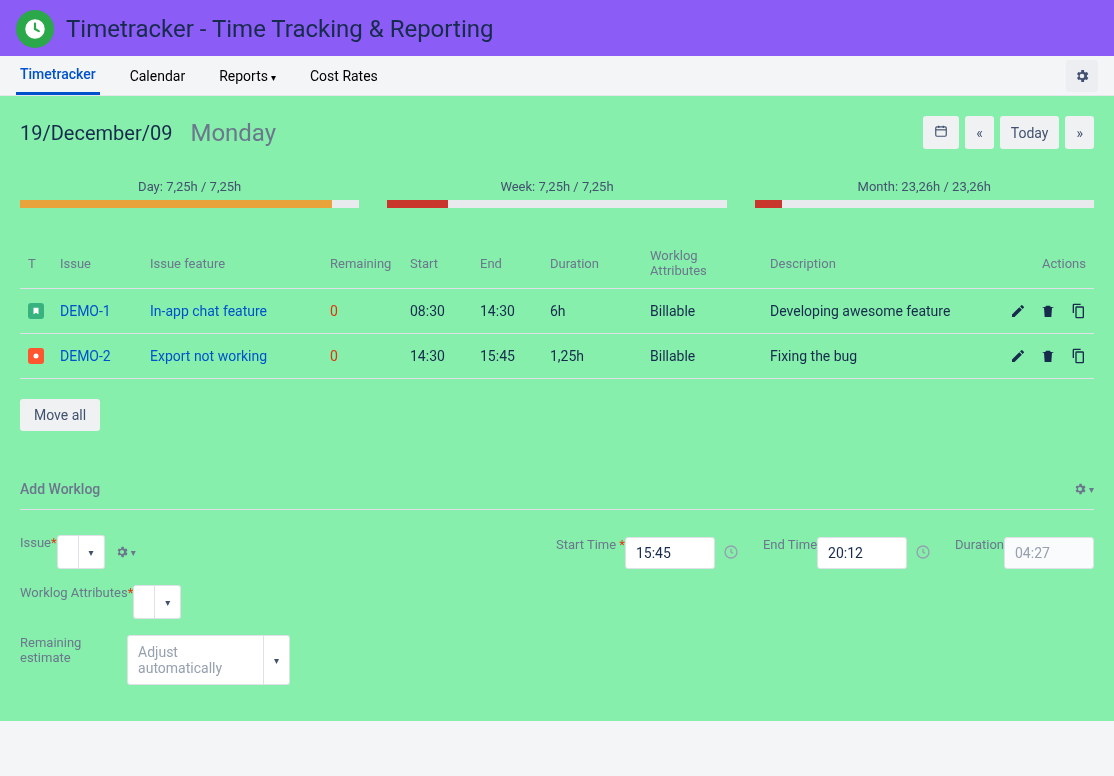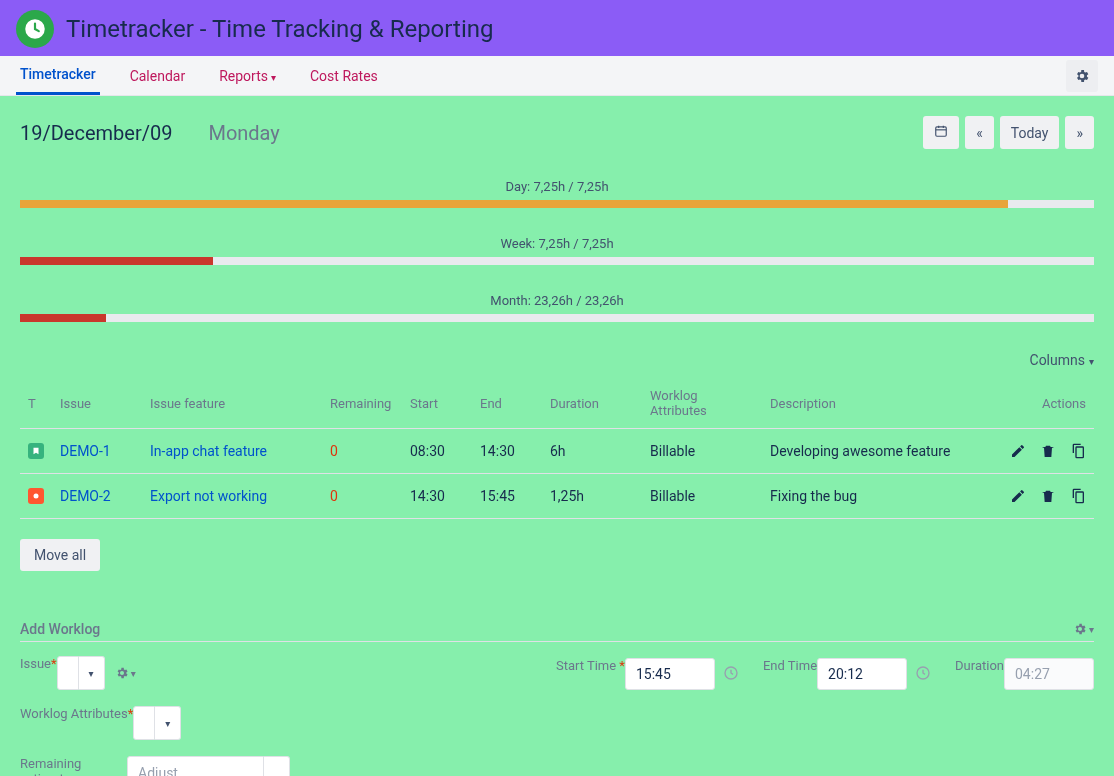--- a/index.html
+++ b/index.html
@@ -2,31 +2,31 @@
 <html><head>
 <meta charset="utf-8">
 <style>
 * { box-sizing: border-box; margin: 0; padding: 0; font-family: -apple-system, BlinkMacSystemFont, "Segoe UI", Roboto, Helvetica, Arial, sans-serif; }
 body { background: #f4f5f7; color: #172b4d; font-size: 14px; width: 1114px; }
 .header { background: #8b5cf6; padding: 10px 16px 8px 16px; display: flex; align-items: center; gap: 12px; }
 .logo { width: 38px; height: 38px; border-radius: 50%; background: #2ba84a; display:flex; align-items:center; justify-content:center;}
 .logo svg { width: 26px; height: 26px; }
 .app-title { font-size: 24px; color: #172b4d; font-weight: 400;}
 .nav { background: #f4f5f7; padding: 0 16px; display: flex; align-items: center; border-bottom: 1px solid #e5e7eb; position: relative; }
-.nav-tab { padding: 10px 4px; margin-right: 26px; color: #be185d; cursor: pointer; font-size: 14px; }
+.nav-tab { padding: 10px 4px; margin-right: 26px; color: #000000; cursor: pointer; font-size: 14px; }
 .nav-tab.active { color: #0052cc; border-bottom: 3px solid #0052cc; font-weight: 500; text-align: center; }
 .nav-tab .chev { font-size: 10px; margin-left: 3px;}
 .nav-gear { margin-left: auto; width: 32px; height: 32px; background: #edeef1; border-radius: 3px; display:flex;align-items:center;justify-content:center; color:#42526e; cursor:pointer;}
 .main { background: #86efac; padding: 20px 20px 20px 20px; }
 .date-row { display: flex; align-items: center; margin-bottom: 30px;}
 .date-text { font-size: 20px; color: #172b4d; margin-right: 18px;}
-.day-text { font-size: 20px; color: #6b778c; margin-left: 18px;}
+.day-text { font-size: 24px; color: #6b778c;}
 .date-controls { margin-left: auto; display:flex; gap:6px;}
 .ctrl-btn { background: #f0f1f3; border: none; padding: 8px 11px; border-radius: 3px; color: #42526e; cursor: pointer; font-size: 14px; }
-.progress-row { display: flex; gap: 28px; margin-bottom: 30px; flex-direction: column;}
+.progress-row { display: flex; gap: 28px; margin-bottom: 30px;}
 .progress-col { flex: 1; text-align: center;}
 .progress-label { font-size: 13px; color: #42526e; margin-bottom: 6px;}
 .progress-bar { height: 8px; background: #e9eaee; border-radius: 0; position: relative; overflow:hidden;}
 .progress-fill { height: 100%; position:absolute; left:0; top:0;}
 .columns-row { display:flex; justify-content:flex-end; margin-bottom: 10px;}
 .columns-btn { color:#42526e; cursor:pointer; font-size:14px;}
 .columns-btn .chev { font-size:10px; margin-left:4px;}
 .table { width:100%; border-collapse: collapse;}
 .table th { text-align:left; font-weight:400; color:#6b778c; font-size:13px; padding: 10px 8px; border-bottom: 1px solid #dfe1e6;}
 .table td { padding: 14px 8px; border-bottom: 1px solid #dfe1e6; font-size:14px; color:#172b4d; vertical-align: middle;}
@@ -35,21 +35,21 @@
 .issue-type.story { background:#36b37e;}
 .issue-type.bug { background:#ff5630;}
 .issue-type svg { width:10px; height:10px;}
 .link { color:#0052cc; cursor:pointer;}
 .remaining-zero { color:#de350b;}
 .actions { display:flex; gap:14px; justify-content:flex-end; align-items:center;}
 .action-icon { cursor:pointer; color:#172b4d; display:inline-flex;}
 .action-icon svg { width:16px; height:16px;}
 .move-all-btn { background:#f0f1f3; border:none; padding:8px 14px; border-radius:3px; color:#42526e; cursor:pointer; margin-top:20px; font-size:14px;}
 .add-section { margin-top: 50px;}
-.add-header { display:flex; align-items:center; border-bottom:1px solid #dfe1e6; padding-bottom:4px; margin-bottom:14px;}
+.add-header { display:flex; align-items:center; border-bottom:1px solid #dfe1e6; padding-bottom:12px; margin-bottom:25px;}
 .add-title { font-size:14px; color:#6b778c; font-weight:500;}
 .add-gear { margin-left:auto; color:#6b778c; cursor:pointer; display:flex; align-items:center; gap:2px;}
 .form-row { display:flex; gap:24px; margin-bottom:16px; align-items:flex-end;}
 .form-group { display:flex; flex-direction:row;}
 .form-label { font-size:13px; color:#6b778c; margin-bottom:6px;}
 .req { color:#de350b;}
 .input { border:1px solid #dfe1e6; border-radius:3px; padding:7px 10px; font-size:14px; color:#172b4d; background:#fff; min-width:80px;}
 .input:disabled { color:#97a0af; background:#fafbfc;}
 .select-wrap { display:flex;}
 .select-main { border:1px solid #dfe1e6; border-radius:3px 0 0 3px; padding:8px 10px; background:#fff; min-height:34px; flex:1;}
@@ -121,25 +121,20 @@
     </div>
     <div class="progress-col">
       <div class="progress-label">Month: 23,26h / 23,26h</div>
       <div class="progress-bar">
           <div class="progress-fill" id="pf2" style="width: 8%; background: rgb(201, 55, 44);"></div>
         </div>
     </div>
   </div>
 
   
-  <div class="columns-row">
-    <div class="columns-btn">
-      <span>Columns</span><span class="chev">▾</span>
-    </div>
-  </div>
 
   
   <table class="table">
     <thead>
       <tr>
         <th style="width:28px">T</th>
         <th style="width:90px">Issue</th>
         <th style="width:180px">Issue feature</th>
         <th style="width:80px">Remaining</th>
         <th style="width:70px">Start</th>

